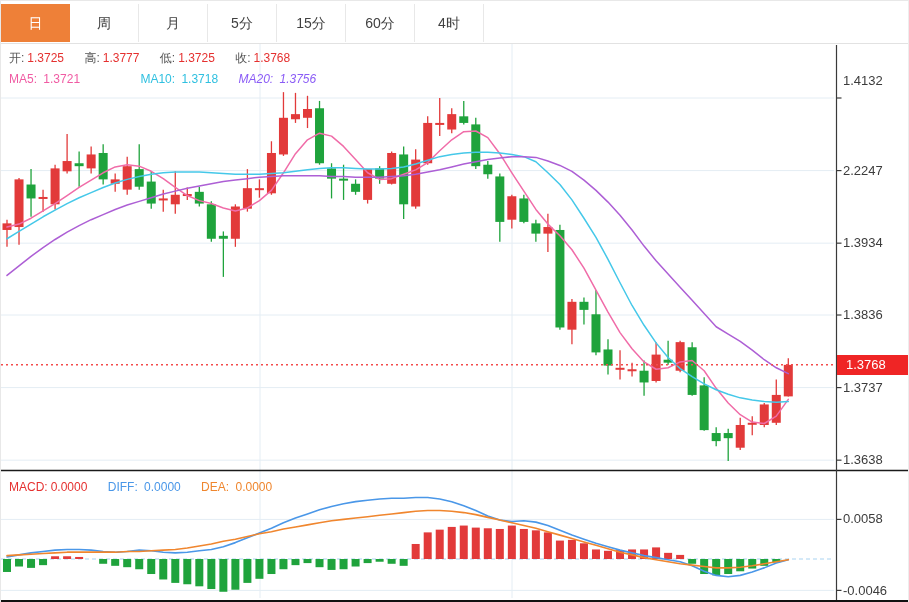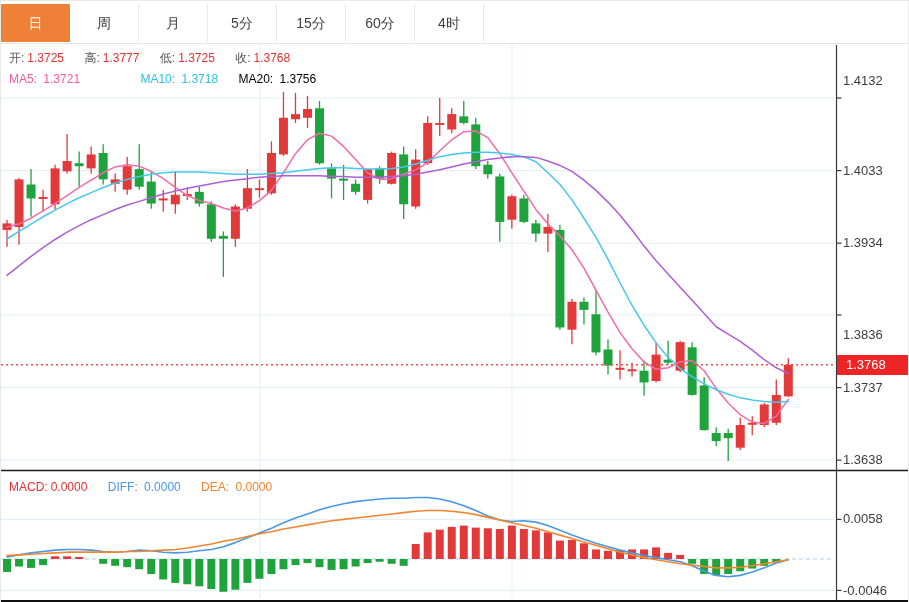--- a/index.html
+++ b/index.html
@@ -16,21 +16,21 @@
   #chart-svg{position:absolute;left:0;top:0;z-index:1;}
   
   .overlay{position:absolute;z-index:2;white-space:nowrap;}
   .legend{font-size:12px;left:8px;}
   .legend span{margin-right:3px;}
   .legend .pair{margin-right:14px;}
   .c-label{color:#555;}
   .c-red{color:#e5302f;}
   .c-pink{color:#f05ba3;}
   .c-cyan{color:#2fc0e0;margin-left:40px;}
-  .c-purple{color:#000000;}
+  .c-purple{color:#8b5cf6;font-style:italic;}
   .c-blue{color:#4a97e8;}
   .c-orange{color:#ef862e;}
   .ytick{font-size:13px;color:#3c3c3c;left:842px;}
   #price-badge{left:836px;width:72px;height:20px;background:#ef2525;color:#fff;
                font-size:13px;line-height:20px;padding-left:9px;box-sizing:border-box;}
   #bottom-border{position:absolute;left:0;bottom:0;width:100%;height:2px;background:#111;z-index:4;}
 </style>
 </head>
 <body>
 
@@ -298,23 +298,23 @@
     <span class="pair c-purple"><span>MA20:</span> <span>1.3756</span></span>
   </div>
 
   <div class="overlay legend" style="top:479px;">
     <span class="pair c-red"><span>MACD:</span><span>0.0000</span></span>
     <span class="pair c-blue"><span>DIFF:</span> <span>0.0000</span></span>
     <span class="pair c-orange"><span>DEA:</span> <span>0.0000</span></span>
   </div>
 
   <div class="overlay ytick" style="top:72px;">1.4132</div>
-  <div class="overlay ytick" style="top:162px;">1.4033</div>
+  <div class="overlay ytick" style="top:162px;">2.2247</div>
   <div class="overlay ytick" style="top:234px;">1.3934</div>
-  <div class="overlay ytick" style="top:306px;margin-top:20px;">1.3836</div>
+  <div class="overlay ytick" style="top:306px;">1.3836</div>
   <div class="overlay ytick" style="top:379px;">1.3737</div>
   <div class="overlay ytick" style="top:451px;">1.3638</div>
 
   <div class="overlay" id="price-badge" style="top:354px;">1.3768</div>
 
   <div class="overlay ytick" style="top:510px;">0.0058</div>
   <div class="overlay ytick" style="top:582px;">-0.0046</div>
 
   <div id="bottom-border"></div>
 </div>

